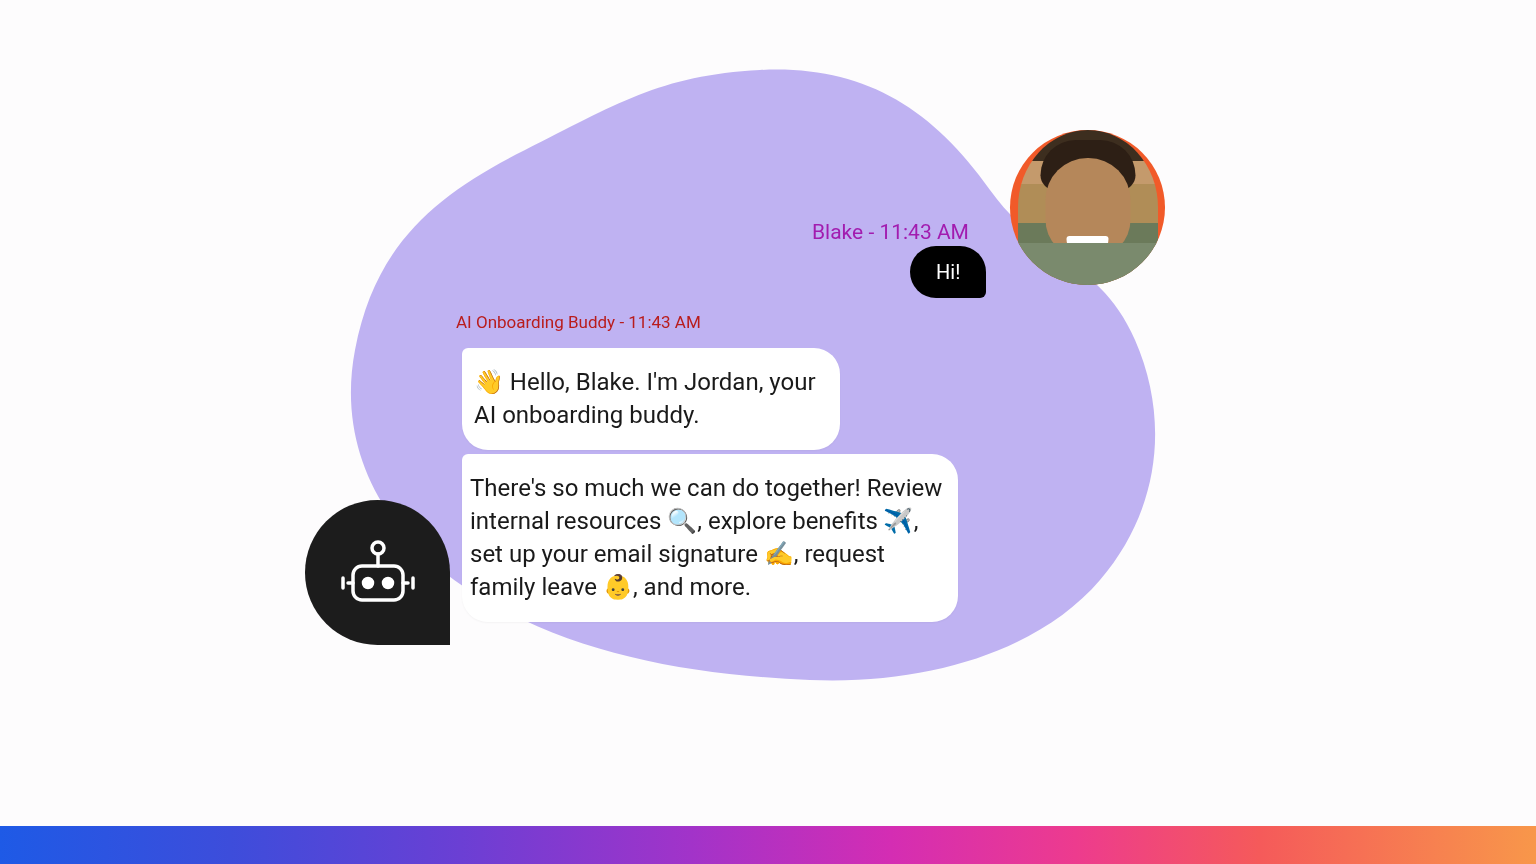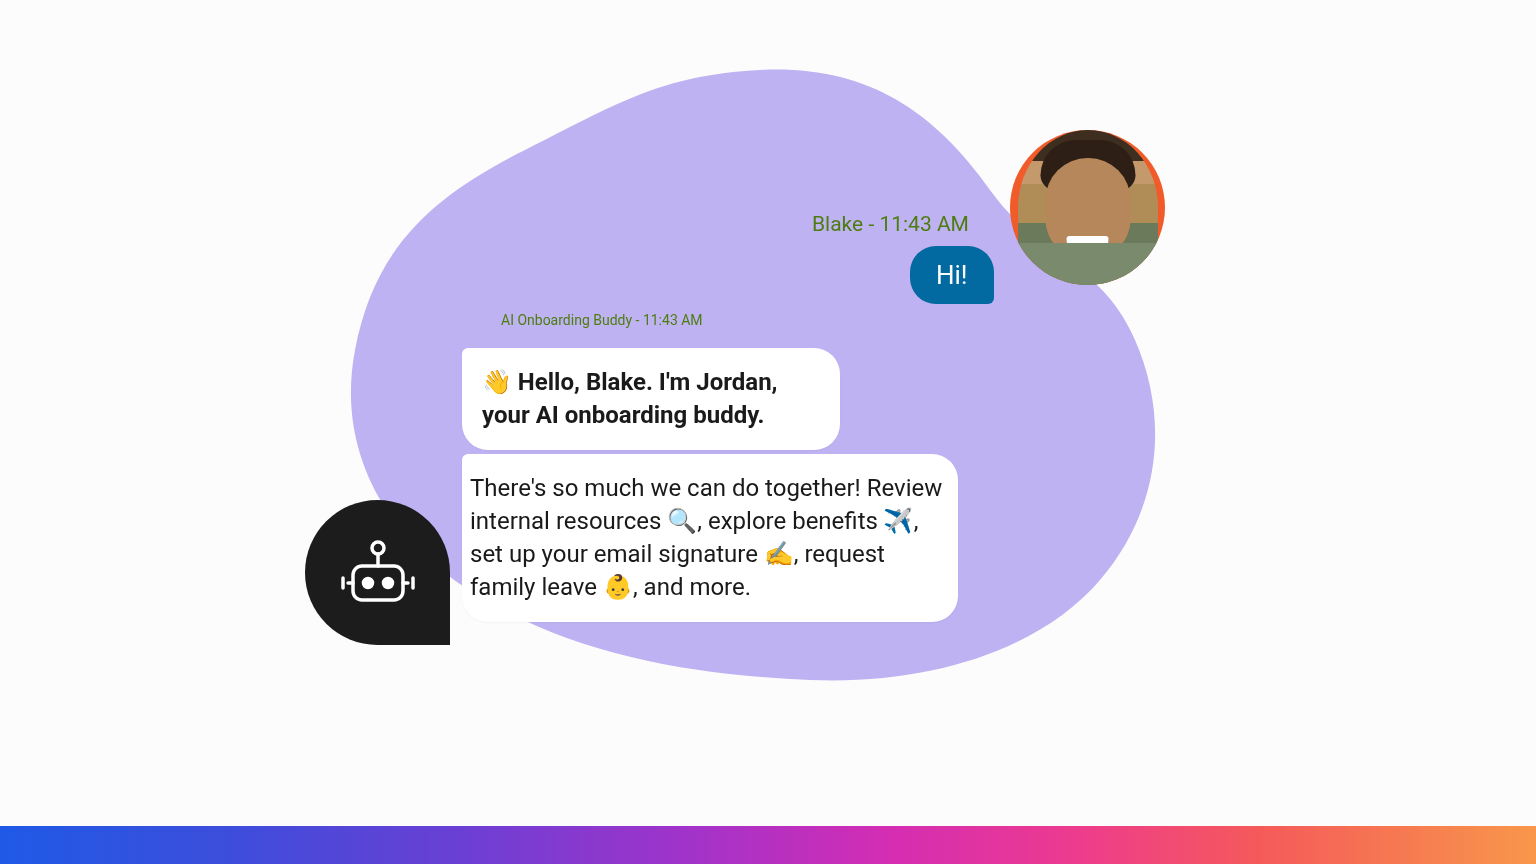--- a/index.html
+++ b/index.html
@@ -89,60 +89,60 @@
       position: absolute;
       bottom: 0;
       left: 0;
       width: 100%;
       height: 42px;
       background: #7a8a6d;
     }
     
     .user-meta {
       position: absolute;
-      top: 212px;
+      top: 220px;
       left: 812px;
       font-size: 21px;
-      color: #4d7c0f;
+      color: #a21caf;
       font-weight: 400;
     }
     
     .user-bubble {
       position: absolute;
       top: 246px;
       left: 910px;
-      background: #0369a1;
+      background: #000000;
       color: #fff;
-      font-size: 26px;
+      font-size: 20px;
       padding: 14px 26px;
       border-radius: 26px 26px 6px 26px;
       font-weight: 400;
     }
     
     .ai-meta {
       position: absolute;
       top: 312px;
-      left: 501px;
-      font-size: 14px;
-      color: #4d7c0f;
+      left: 456px;
+      font-size: 17px;
+      color: #b91c1c;
       font-weight: 400;
     }
     
     .ai-bubble-1 {
       position: absolute;
       top: 348px;
       left: 462px;
       background: #ffffff;
       color: #1a1a1a;
       font-size: 24px;
       line-height: 1.38;
-      padding: 18px 20px;
+      padding: 18px 12px;
       border-radius: 6px 26px 26px 26px;
       max-width: 378px;
-      font-weight: 700;
+      font-weight: 400;
       box-shadow: 0 1px 2px rgba(0,0,0,0.04);
     }
     
     .ai-bubble-2 {
       position: absolute;
       top: 454px;
       left: 462px;
       background: #ffffff;
       color: #1a1a1a;
       font-size: 24px;

